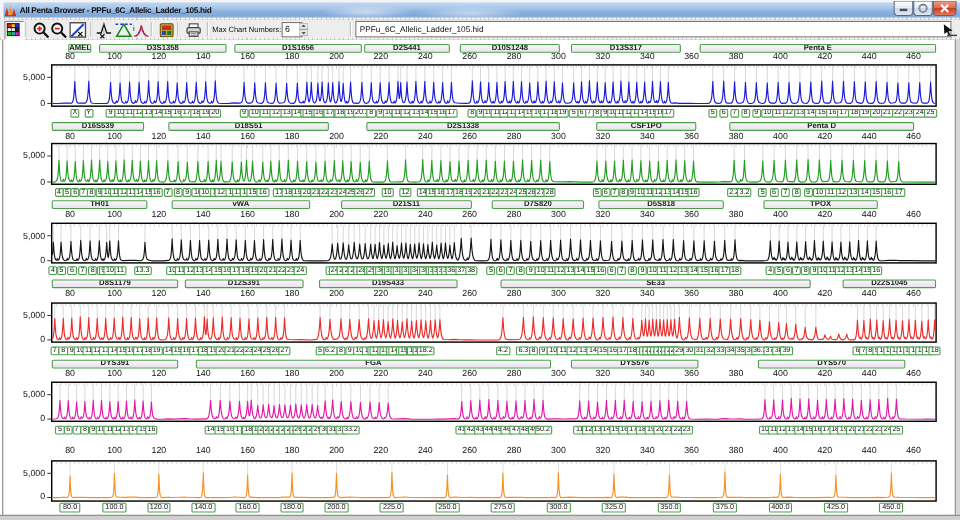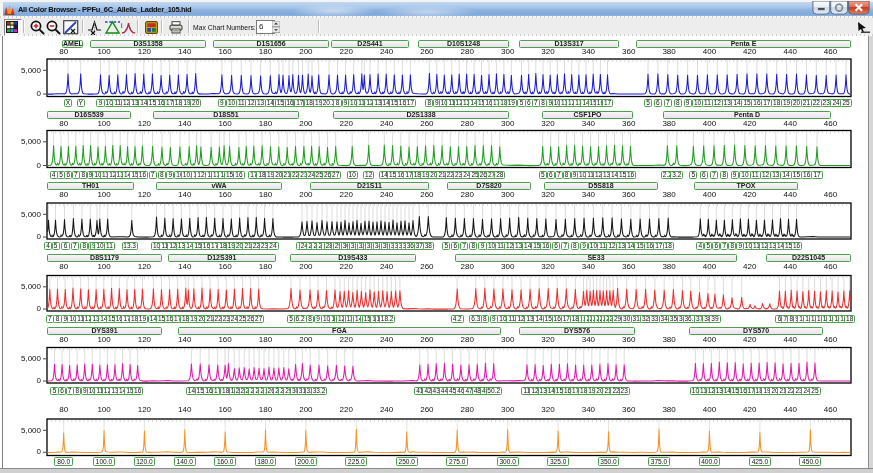--- a/index.html
+++ b/index.html
@@ -32,21 +32,21 @@
 <div class="abs" id="content"></div>
 <div class="abs" id="title"></div>
     <div class="abs" id="topmargin"></div>
     <div class="abs" id="leftmargin"></div>
 <svg class="abs" style="left:4px;top:4px" width="11" height="11" viewBox="0 0 12 12">
 <path d="M0.5 11.5 L2.5 3 L4.5 11.5 Z" fill="#d83010"></path>
 <path d="M3.5 11.5 L6 1 L8.5 11.5 Z" fill="#ff9020"></path>
 <path d="M7.5 11.5 L9.5 4 L11.5 11.5 Z" fill="#d83010"></path>
 <rect x="0.5" y="10.8" width="11" height="1.2" fill="#a04000"></rect>
 </svg>
-<div class="abs" id="ttext">All Color Browser - PPFu_6C_Allelic_Ladder_105.hid</div>
+<div class="abs" id="ttext">All Penta Browser - PPFu_6C_Allelic_Ladder_105.hid</div>
 <svg class="abs" style="left:810px;top:1px" width="62" height="15" viewBox="0 0 62 16">
 <defs>
 <linearGradient id="btn" x1="0" y1="0" x2="0" y2="1">
 <stop offset="0" stop-color="#fdfdfe"></stop>
           <stop offset="0.45" stop-color="#e6edf5"></stop>
 <stop offset="0.5" stop-color="#cdd9e8"></stop>
           <stop offset="1" stop-color="#dfe8f2"></stop>
         </linearGradient>
 <linearGradient id="btnr" x1="0" y1="0" x2="0" y2="1">
 <stop offset="0" stop-color="#f0a088"></stop>
@@ -129,20 +129,21 @@
 <div class="tbsep" style="left:188px;"></div>
 <div class="tbtxt" style="left:193px;top:23.5px;font-size:6.8px;">Max Chart Numbers:</div>
 <div class="abs" style="left:256px;top:20px;width:15px;height:12px;background:#fff;border:1px solid #7a7a7a;font-size:8px;color:#111;padding-left:2px;line-height:12px;">6</div>
 <svg class="abs" style="left:272px;top:20.5px" width="8" height="12" viewBox="0 0 8 12">
 <rect x="0" y="0" width="8" height="5.6" fill="#e8e8e8" stroke="#9a9a9a" stroke-width="0.8"></rect>
 <rect x="0" y="6" width="8" height="5.6" fill="#e8e8e8" stroke="#9a9a9a" stroke-width="0.8"></rect>
 <path d="M2 3.4 L4 1.6 L6 3.4 Z" fill="#303030"></path>
 <path d="M2 8.3 L4 10.1 L6 8.3 Z" fill="#303030"></path>
 </svg>
 <div class="tbsep" style="left:318px;"></div>
+<div class="abs" style="left:323px;top:19px;width:537px;height:13px;background:#fff;border:1px solid #7a7a7a;font-size:7.5px;color:#111;padding-left:3px;line-height:13px;overflow:hidden;">PPFu_6C_Allelic_Ladder_105.hid</div>
 <svg class="abs" style="left:857px;top:21px" width="14" height="12" viewBox="0 0 14 12">
 <path d="M1 1 L9 7 L5.5 7.5 L7 11 L5.5 11.5 L4 8 L1.5 10 Z" fill="#101010"></path>
 <rect x="4" y="10.5" width="9" height="1.6" fill="#404040"></rect>
 </svg>
 <svg class="abs" style="left:40px;top:37px" width="816" height="424" viewBox="40 37 816 424">
       <rect x="47.0" y="59.0" width="804.0" height="37.5" fill="none" stroke="#000" stroke-width="1.3"></rect>
       <path d="M51.6 59.9v2.0 M55.6 59.9v2.0 M59.7 59.9v2.0 M63.7 59.9v2.8 M67.7 59.9v2.0 M71.8 59.9v2.0 M75.8 59.9v2.0 M79.8 59.9v2.0 M83.9 59.9v2.0 M87.9 59.9v2.0 M92.0 59.9v2.0 M96.0 59.9v2.0 M100.0 59.9v2.0 M104.1 59.9v2.8 M108.1 59.9v2.0 M112.1 59.9v2.0 M116.2 59.9v2.0 M120.2 59.9v2.0 M124.2 59.9v2.0 M128.3 59.9v2.0 M132.3 59.9v2.0 M136.3 59.9v2.0 M140.4 59.9v2.0 M144.4 59.9v2.8 M148.5 59.9v2.0 M152.5 59.9v2.0 M156.5 59.9v2.0 M160.6 59.9v2.0 M164.6 59.9v2.0 M168.6 59.9v2.0 M172.7 59.9v2.0 M176.7 59.9v2.0 M180.7 59.9v2.0 M184.8 59.9v2.8 M188.8 59.9v2.0 M192.9 59.9v2.0 M196.9 59.9v2.0 M200.9 59.9v2.0 M205.0 59.9v2.0 M209.0 59.9v2.0 M213.0 59.9v2.0 M217.1 59.9v2.0 M221.1 59.9v2.0 M225.1 59.9v2.8 M229.2 59.9v2.0 M233.2 59.9v2.0 M237.2 59.9v2.0 M241.3 59.9v2.0 M245.3 59.9v2.0 M249.4 59.9v2.0 M253.4 59.9v2.0 M257.4 59.9v2.0 M261.5 59.9v2.0 M265.5 59.9v2.8 M269.5 59.9v2.0 M273.6 59.9v2.0 M277.6 59.9v2.0 M281.6 59.9v2.0 M285.7 59.9v2.0 M289.7 59.9v2.0 M293.8 59.9v2.0 M297.8 59.9v2.0 M301.8 59.9v2.0 M305.9 59.9v2.8 M309.9 59.9v2.0 M313.9 59.9v2.0 M318.0 59.9v2.0 M322.0 59.9v2.0 M326.0 59.9v2.0 M330.1 59.9v2.0 M334.1 59.9v2.0 M338.1 59.9v2.0 M342.2 59.9v2.0 M346.2 59.9v2.8 M350.3 59.9v2.0 M354.3 59.9v2.0 M358.3 59.9v2.0 M362.4 59.9v2.0 M366.4 59.9v2.0 M370.4 59.9v2.0 M374.5 59.9v2.0 M378.5 59.9v2.0 M382.5 59.9v2.0 M386.6 59.9v2.8 M390.6 59.9v2.0 M394.7 59.9v2.0 M398.7 59.9v2.0 M402.7 59.9v2.0 M406.8 59.9v2.0 M410.8 59.9v2.0 M414.8 59.9v2.0 M418.9 59.9v2.0 M422.9 59.9v2.0 M426.9 59.9v2.8 M431.0 59.9v2.0 M435.0 59.9v2.0 M439.0 59.9v2.0 M443.1 59.9v2.0 M447.1 59.9v2.0 M451.2 59.9v2.0 M455.2 59.9v2.0 M459.2 59.9v2.0 M463.3 59.9v2.0 M467.3 59.9v2.8 M471.3 59.9v2.0 M475.4 59.9v2.0 M479.4 59.9v2.0 M483.4 59.9v2.0 M487.5 59.9v2.0 M491.5 59.9v2.0 M495.6 59.9v2.0 M499.6 59.9v2.0 M503.6 59.9v2.0 M507.7 59.9v2.8 M511.7 59.9v2.0 M515.7 59.9v2.0 M519.8 59.9v2.0 M523.8 59.9v2.0 M527.8 59.9v2.0 M531.9 59.9v2.0 M535.9 59.9v2.0 M539.9 59.9v2.0 M544.0 59.9v2.0 M548.0 59.9v2.8 M552.1 59.9v2.0 M556.1 59.9v2.0 M560.1 59.9v2.0 M564.2 59.9v2.0 M568.2 59.9v2.0 M572.2 59.9v2.0 M576.3 59.9v2.0 M580.3 59.9v2.0 M584.3 59.9v2.0 M588.4 59.9v2.8 M592.4 59.9v2.0 M596.5 59.9v2.0 M600.5 59.9v2.0 M604.5 59.9v2.0 M608.6 59.9v2.0 M612.6 59.9v2.0 M616.6 59.9v2.0 M620.7 59.9v2.0 M624.7 59.9v2.0 M628.7 59.9v2.8 M632.8 59.9v2.0 M636.8 59.9v2.0 M640.8 59.9v2.0 M644.9 59.9v2.0 M648.9 59.9v2.0 M653.0 59.9v2.0 M657.0 59.9v2.0 M661.0 59.9v2.0 M665.1 59.9v2.0 M669.1 59.9v2.8 M673.1 59.9v2.0 M677.2 59.9v2.0 M681.2 59.9v2.0 M685.2 59.9v2.0 M689.3 59.9v2.0 M693.3 59.9v2.0 M697.4 59.9v2.0 M701.4 59.9v2.0 M705.4 59.9v2.0 M709.5 59.9v2.8 M713.5 59.9v2.0 M717.5 59.9v2.0 M721.6 59.9v2.0 M725.6 59.9v2.0 M729.6 59.9v2.0 M733.7 59.9v2.0 M737.7 59.9v2.0 M741.7 59.9v2.0 M745.8 59.9v2.0 M749.8 59.9v2.8 M753.9 59.9v2.0 M757.9 59.9v2.0 M761.9 59.9v2.0 M766.0 59.9v2.0 M770.0 59.9v2.0 M774.0 59.9v2.0 M778.1 59.9v2.0 M782.1 59.9v2.0 M786.1 59.9v2.0 M790.2 59.9v2.8 M794.2 59.9v2.0 M798.3 59.9v2.0 M802.3 59.9v2.0 M806.3 59.9v2.0 M810.4 59.9v2.0 M814.4 59.9v2.0 M818.4 59.9v2.0 M822.5 59.9v2.0 M826.5 59.9v2.0 M830.5 59.9v2.8 M834.6 59.9v2.0 M838.6 59.9v2.0 M842.6 59.9v2.0 M846.7 59.9v2.0" stroke="#bcbcbc" stroke-width="0.6" fill="none"></path>
       <path d="M68.0 60.2V73.4 M80.7 60.2V73.0 M100.5 60.2V74.2 M109.2 60.2V74.6 M117.8 60.2V74.4 M126.5 60.2V73.7 M135.1 60.2V73.3 M143.8 60.2V73.3 M152.4 60.2V73.9 M161.1 60.2V74.4 M169.7 60.2V74.6 M178.4 60.2V74.1 M187.1 60.2V73.5 M195.7 60.2V73.2 M221.9 60.2V74.1 M231.6 60.2V74.5 M241.3 60.2V74.9 M251.0 60.2V75.1 M260.6 60.2V75.1 M270.3 60.2V74.9 M279.0 60.2V74.2 M283.0 60.2V74.2 M289.0 60.2V75.1 M292.8 60.2V73.7 M298.5 60.2V74.5 M302.5 60.2V74.6 M308.2 60.2V73.7 M312.0 60.2V75.1 M318.7 60.2V74.5 M329.0 60.2V74.2 M337.5 60.2V74.4 M345.6 60.2V74.6 M353.7 60.2V73.9 M361.8 60.2V73.3 M364.3 60.2V74.6 M370.0 60.2V73.8 M378.1 60.2V73.2 M386.2 60.2V73.4 M394.3 60.2V74.2 M402.4 60.2V74.6 M410.4 60.2V74.1 M429.4 60.2V73.2 M436.8 60.2V73.6 M444.3 60.2V74.5 M451.8 60.2V74.4 M459.2 60.2V73.5 M466.6 60.2V73.3 M474.1 60.2V74.1 M481.5 60.2V74.6 M489.0 60.2V73.9 M496.4 60.2V73.2 M503.9 60.2V73.6 M511.3 60.2V74.5 M521.5 60.2V74.6 M528.7 60.2V73.8 M535.8 60.2V73.2 M543.0 60.2V73.9 M550.2 60.2V74.6 M557.4 60.2V74.0 M564.5 60.2V73.2 M571.7 60.2V73.7 M578.9 60.2V74.6 M586.0 60.2V74.2 M593.2 60.2V73.3 M600.4 60.2V73.6 M607.5 60.2V74.5 M648.0 60.2V73.3 M657.9 60.2V73.6 M667.8 60.2V73.9 M677.7 60.2V74.2 M687.6 60.2V74.5 M697.5 60.2V74.6 M707.4 60.2V74.6 M717.3 60.2V74.4 M727.2 60.2V74.1 M737.1 60.2V73.7 M747.0 60.2V73.4 M756.9 60.2V73.2 M766.8 60.2V73.2 M776.7 60.2V73.3 M786.6 60.2V73.6 M796.5 60.2V73.9 M806.4 60.2V74.3 M816.3 60.2V74.5 M826.2 60.2V74.6 M836.1 60.2V74.5 M846.0 60.2V74.3" stroke="#d8d8d8" stroke-width="0.9" fill="none"></path>
       <path d="M43 70.3h3.5 M43 94.0h3.5" stroke="#333" stroke-width="0.9" fill="none"></path>
       <path transform="translate(40 37)" d="M7.60 57.02L8.00 57.10L13.00 57.10L18.00 56.77L23.00 56.67L24.80 56.90L25.90 55.99L26.50 54.38L26.95 51.90L27.30 48.56L27.58 44.71L27.80 40.81L28.00 36.88L28.20 40.80L28.42 44.68L28.70 48.51L29.05 51.83L29.50 54.38L30.10 55.99L31.20 56.90L33.00 56.70L37.50 56.77L38.00 56.40L38.60 55.60L39.20 53.94L39.65 51.48L40.00 48.27L40.28 44.50L40.50 40.64L40.70 36.72L40.90 40.71L41.12 44.64L41.40 48.51L41.75 51.81L42.20 54.33L42.80 55.97L43.00 56.27L43.90 56.82L48.00 57.10L53.00 57.10L57.30 56.91L58.00 56.52L58.40 56.04L59.00 54.50L59.45 52.13L59.80 49.02L60.08 45.39L60.30 41.66L60.50 37.84L60.70 41.53L60.92 45.17L61.20 48.74L61.55 51.81L62.00 54.20L62.60 55.84L63.00 56.42L63.70 56.91L64.25 57.02L64.70 56.90L65.05 56.55L65.33 56.04L65.55 55.41L65.75 54.66L65.95 55.25L66.17 55.75L66.45 56.12L66.80 55.85L67.25 55.16L67.66 54.06L67.85 53.30L68.00 52.53L68.11 51.86L68.45 49.02L68.73 45.58L68.95 42.04L69.16 38.37L69.36 42.06L69.58 45.68L69.86 49.22L70.20 52.18L70.66 54.57L71.25 56.02L72.36 56.69L73.00 56.84L73.36 56.79L73.71 56.62L73.99 56.20L74.21 55.64L74.41 54.95L74.61 55.64L74.83 56.20L75.11 56.63L75.46 56.38L75.91 55.67L76.31 54.52L76.51 53.64L76.76 52.13L77.11 48.91L77.39 45.21L77.61 41.47L77.81 37.70L78.01 41.39L78.23 45.05L78.51 48.66L78.86 51.78L79.31 54.23L79.91 55.91L81.01 56.91L81.56 56.95L82.02 56.71L82.36 56.35L82.64 55.85L82.86 55.24L83.06 54.52L83.27 55.17L83.48 55.69L83.77 56.14L84.11 55.92L84.56 55.31L84.97 54.24L85.16 53.46L85.42 51.96L85.77 48.75L86.05 45.01L86.27 41.19L86.47 37.52L86.67 41.38L86.89 45.16L87.17 48.87L87.52 52.03L88.00 54.56L88.56 55.88L89.66 56.72L90.22 56.95L90.67 56.90L91.02 56.63L91.30 56.20L91.52 55.64L91.72 54.95L91.92 55.64L92.14 56.20L92.42 56.63L92.77 56.34L93.02 55.98L93.22 55.55L93.62 54.17L93.82 53.17L94.07 51.52L94.42 48.16L94.70 44.30L94.92 40.39L95.12 36.45L95.32 40.41L95.54 44.34L95.82 48.22L96.17 51.58L96.62 54.21L97.22 55.96L98.00 56.76L98.88 56.83L99.32 56.61L99.68 56.26L99.96 55.78L100.18 55.21L100.38 54.57L100.58 55.27L100.79 55.84L101.07 56.35L101.43 56.17L101.68 55.91L101.88 55.58L102.28 54.35L102.47 53.48L102.72 51.92L103.00 49.45L103.08 48.57L103.36 44.74L103.58 40.84L103.78 37.08L103.97 40.84L104.19 44.74L104.47 48.57L104.83 51.92L105.28 54.26L105.88 55.77L106.97 56.78L107.53 57.02L108.00 56.89L108.33 56.63L108.61 56.20L108.83 55.64L109.03 54.95L109.23 55.64L109.45 56.20L109.73 56.56L110.08 56.16L110.53 55.27L110.93 53.97L111.13 53.03L111.38 51.48L111.73 48.31L112.01 44.64L112.23 40.90L112.43 37.13L112.63 41.01L112.85 44.86L113.00 47.04L113.13 48.66L113.48 51.94L113.93 54.45L114.53 56.01L115.63 56.79L116.18 56.78L116.63 56.60L116.98 56.32L117.26 55.92L117.48 55.40L117.68 54.76L118.10 56.11L118.38 56.62L118.73 56.39L119.18 55.69L119.58 54.54L119.78 53.68L120.03 52.21L120.38 49.16L120.66 45.59L120.88 41.94L121.08 38.21L121.28 41.76L121.50 45.40L121.78 48.92L122.13 51.92L122.58 54.21L123.00 55.40L123.18 55.75L124.28 56.84L124.84 57.02L125.29 56.90L125.64 56.63L125.92 56.19L126.14 55.58L126.34 54.84L126.54 55.45L126.76 55.94L127.04 56.28L127.39 55.94L127.84 55.15L128.00 54.76L128.24 53.99L128.44 53.14L128.69 51.72L129.04 48.75L129.32 45.28L129.54 41.72L129.74 38.11L129.94 41.87L130.16 45.58L130.44 49.16L130.79 52.21L131.24 54.54L131.84 56.05L133.00 56.76L133.49 56.79L133.94 56.68L134.29 56.47L134.57 56.11L134.79 55.62L134.99 54.97L135.19 55.62L135.41 56.19L135.69 56.62L136.04 56.37L136.49 55.67L136.89 54.50L137.09 53.63L137.34 52.14L137.69 49.03L137.97 45.37L138.19 41.58L138.39 37.72L138.59 41.26L138.81 44.93L139.09 48.55L139.44 51.66L139.89 54.08L140.49 55.75L141.59 56.88L142.15 57.02L142.60 56.86L143.00 56.44L143.23 56.00L143.45 55.37L143.65 54.63L143.85 55.26L144.07 55.77L144.35 56.15L144.70 55.84L145.15 55.13L145.55 54.01L145.75 53.16L146.00 51.70L146.35 48.61L146.63 44.94L146.85 41.10L147.05 37.21L147.25 41.10L147.47 44.94L147.75 48.71L148.00 51.16L148.10 51.94L148.55 54.40L149.15 56.00L150.25 56.70L150.80 56.84L151.25 56.80L151.60 56.62L151.88 56.21L152.10 55.65L152.30 54.97L152.50 55.62L152.72 56.19L153.00 56.62L153.35 56.34L153.60 55.99L153.80 55.60L154.20 54.38L154.40 53.42L154.65 51.76L155.00 48.37L155.28 44.47L155.50 40.53L155.70 36.52L155.90 40.27L156.12 44.18L156.40 48.04L156.75 51.38L157.20 54.01L157.80 55.82L158.00 56.16L158.90 56.89L163.00 57.09L168.00 56.96L173.00 56.56L178.00 56.72L178.70 56.66L179.80 56.03L180.40 54.48L180.85 52.09L181.20 48.97L181.48 45.31L181.70 41.59L181.90 37.81L182.10 41.59L182.32 45.31L182.60 48.96L182.95 51.97L183.00 52.29L183.40 54.24L184.00 55.73L185.10 56.77L188.00 56.72L188.40 56.50L189.50 55.50L190.10 54.09L190.55 51.89L190.90 48.96L191.18 45.47L191.40 41.89L191.60 38.20L191.80 41.90L192.02 45.55L192.30 49.13L192.65 52.19L193.00 54.13L193.10 54.53L193.70 55.97L194.80 56.67L198.10 56.91L199.20 56.02L199.80 54.32L200.25 51.92L200.60 48.88L200.88 45.37L201.10 41.81L201.30 38.21L201.50 41.88L201.72 45.52L202.00 49.10L202.35 52.20L202.80 54.57L203.00 55.22L203.40 56.07L204.50 56.68L207.80 56.91L208.00 56.85L208.90 56.08L209.50 54.61L209.95 52.34L210.30 49.37L210.58 45.84L210.80 42.25L211.00 38.62L211.20 42.18L211.42 45.70L211.70 49.17L212.05 52.18L212.50 54.53L213.00 55.92L213.10 56.08L214.20 56.91L217.40 56.43L218.00 56.21L218.50 55.80L219.10 54.49L219.55 52.31L219.90 49.37L220.18 45.89L220.40 42.33L220.60 38.71L220.80 42.26L221.02 45.75L221.30 49.15L221.65 52.03L222.10 54.21L222.70 55.66L223.00 56.07L223.80 56.75L227.10 56.91L228.00 56.14L228.20 55.85L228.80 54.39L229.25 52.17L229.60 49.25L229.88 45.76L230.10 42.18L230.30 38.55L230.50 42.18L230.72 45.76L231.00 49.28L231.35 52.29L231.80 54.58L232.40 55.89L233.00 56.30L234.10 56.49L234.55 56.43L234.90 56.26L235.18 55.92L235.40 55.45L235.60 54.85L235.80 55.57L236.02 56.18L236.30 56.64L236.65 56.37L237.10 55.66L237.50 54.47L237.70 53.55L238.00 51.62L238.30 48.81L238.58 45.12L238.80 41.38L239.00 37.62L239.20 41.36L239.42 45.07L239.70 48.73L239.80 49.78L240.05 51.92L240.50 54.43L240.90 55.66L241.10 55.66L241.50 54.50L241.95 52.12L242.20 50.05L242.30 49.02L242.58 45.38L242.80 41.68L243.00 37.93L243.20 41.68L243.42 45.38L243.70 49.02L244.05 52.03L244.50 54.28L245.10 55.74L245.80 56.51L246.20 56.61L246.90 56.08L247.50 54.61L247.95 52.35L248.00 52.00L248.30 49.38L248.58 45.83L248.80 42.23L249.00 38.58L249.20 42.09L249.42 45.55L249.60 47.85L249.70 48.94L250.05 51.83L250.50 54.06L250.70 54.70L251.10 54.62L251.30 53.99L251.75 51.70L252.10 48.64L252.20 47.48L252.38 45.01L252.60 41.27L252.80 37.43L253.00 41.27L253.22 45.07L253.50 48.80L253.85 51.99L254.30 54.43L254.90 55.91L255.30 56.33L256.00 56.29L256.40 55.84L257.00 54.47L257.45 52.20L257.80 49.15L258.00 46.71L258.08 45.57L258.30 41.93L258.50 38.24L258.70 41.93L258.92 45.57L259.20 49.15L259.30 50.16L259.55 52.20L260.00 54.54L260.40 55.63L260.60 55.56L261.00 54.28L261.45 51.86L261.70 49.79L261.80 48.78L262.08 45.22L262.30 41.61L262.50 37.96L262.70 41.68L262.92 45.37L263.00 46.53L263.20 49.01L263.55 52.14L264.00 54.54L264.60 56.06L265.00 56.48L265.70 56.27L266.10 55.65L266.70 53.94L267.15 51.47L267.50 48.31L267.78 44.64L268.00 40.90L268.20 37.12L268.40 41.04L268.62 44.93L268.80 47.53L268.90 48.76L269.25 51.99L269.70 54.43L269.90 55.11L270.30 55.25L270.50 54.61L270.95 52.35L271.30 49.38L271.40 48.26L271.58 45.89L271.80 42.30L272.00 38.67L272.20 42.21L272.42 45.72L272.70 49.18L273.00 51.81L273.20 53.09L273.50 54.50L273.80 55.47L274.10 56.08L274.60 56.63L274.88 56.22L275.30 55.01L275.50 55.67L275.72 56.22L276.00 56.64L276.35 56.38L276.60 56.05L276.80 55.63L277.20 54.33L277.40 53.39L277.65 51.83L278.00 48.68L278.28 45.05L278.50 41.38L278.70 37.68L278.90 41.41L279.12 45.11L279.40 48.76L279.75 51.93L280.20 54.40L280.80 56.03L281.90 56.82L283.00 56.71L285.80 56.91L286.90 56.04L287.50 54.50L287.95 52.12L288.00 51.76L288.30 49.01L288.58 45.30L288.80 41.54L289.00 37.75L289.20 41.47L289.42 45.16L289.70 48.80L290.05 51.95L290.50 54.41L291.10 56.04L292.20 56.91L293.00 57.05L294.30 56.48L295.40 55.52L296.00 54.12L296.45 51.90L296.80 48.94L297.08 45.41L297.30 41.79L297.50 38.10L297.70 41.81L297.92 45.48L298.00 46.63L298.20 49.09L298.55 52.15L299.00 54.41L299.60 55.79L300.10 56.28L300.70 56.59L301.15 56.66L301.50 56.50L301.78 56.16L302.00 55.64L302.20 54.96L302.40 55.64L302.62 56.20L302.90 56.63L303.25 56.38L303.70 55.69L304.10 54.54L304.30 53.68L304.55 52.21L304.90 49.15L305.18 45.50L305.40 41.79L305.60 38.05L305.80 41.70L306.02 45.31L306.30 48.87L306.65 51.94L307.10 54.35L307.70 56.00L308.00 56.44L308.80 56.91L309.25 56.90L309.60 56.60L309.88 56.08L310.10 55.44L310.30 54.69L310.50 55.31L310.72 55.80L311.00 56.15L311.35 55.82L311.80 55.08L312.20 53.95L312.40 53.10L312.65 51.66L313.00 48.62L313.28 45.03L313.50 41.35L313.70 37.60L313.90 41.44L314.12 45.20L314.40 48.89L314.75 52.05L315.20 54.46L315.80 55.98L316.30 56.44L316.90 56.66L317.35 56.66L317.70 56.44L318.00 56.03L318.20 55.57L318.40 54.95L318.60 55.64L318.82 56.20L319.10 56.63L319.45 56.34L319.70 55.98L319.90 55.59L320.30 54.37L320.50 53.44L320.75 51.87L321.10 48.61L321.38 44.80L321.60 40.84L321.80 36.83L322.00 40.70L322.22 44.53L322.50 48.28L322.80 51.12L323.00 52.50L323.25 51.84L323.30 51.48L323.60 48.83L323.90 45.02L324.10 41.72L324.30 38.09L324.50 41.82L324.72 45.51L325.00 49.14L325.35 52.21L325.80 54.54L326.40 55.95L326.80 56.31L327.50 56.08L328.00 55.32L328.50 53.93L328.95 51.59L329.30 48.52L329.58 44.91L329.80 41.21L330.00 37.46L330.20 41.35L330.42 45.14L330.70 48.85L331.05 52.02L331.50 54.44L332.10 56.01L332.60 56.59L333.20 56.77L333.65 56.70L334.00 56.43L334.28 56.02L334.50 55.49L334.70 54.85L334.90 55.58L335.12 56.20L335.40 56.63L335.75 56.33L336.00 55.98L336.20 55.59L336.60 54.36L336.80 53.44L337.05 51.87L337.40 48.60L337.68 44.77L337.90 40.87L338.10 36.84L338.30 40.71L338.52 44.53L338.80 48.26L339.15 51.44L339.60 53.89L340.20 55.56L340.70 56.27L341.30 56.75L341.75 56.85L342.10 56.62L342.38 56.19L342.60 55.62L342.80 54.91L343.00 55.56L343.22 56.07L343.50 56.43L343.85 56.05L344.30 55.21L344.70 53.95L344.90 53.03L345.15 51.48L345.50 48.31L345.78 44.60L346.00 40.81L346.20 36.98L346.40 40.96L346.62 44.90L346.90 48.68L347.25 51.92L347.70 54.39L348.00 55.36L348.30 55.99L348.80 56.58L349.40 56.90L349.85 56.80L350.20 56.46L350.48 55.99L350.70 55.42L350.90 54.75L351.10 55.45L351.32 56.04L351.60 56.53L351.95 56.37L352.20 56.03L352.40 55.66L352.80 54.49L353.00 53.61L353.25 52.11L353.60 49.00L353.88 45.36L354.10 41.65L354.30 37.89L354.50 41.57L354.72 45.20L355.00 48.73L355.35 51.73L355.80 53.99L356.40 55.50L356.90 56.14L357.50 56.61L358.00 56.73L358.30 56.57L358.58 56.19L358.80 55.64L359.00 54.95L359.20 55.64L359.42 56.20L359.70 56.61L360.05 56.29L360.50 55.49L360.90 54.26L361.10 53.36L361.35 51.87L361.70 48.83L361.98 45.29L362.20 41.70L362.40 38.08L362.60 41.82L362.82 45.52L363.00 48.01L363.10 49.17L363.45 52.22L363.80 54.15L363.90 54.55L364.50 56.06L364.90 56.53L365.60 56.91L365.95 56.90L366.30 56.56L366.58 56.05L366.80 55.43L367.00 54.72L367.20 55.37L367.42 55.92L367.70 56.36L368.05 56.15L368.50 55.53L368.90 54.45L369.10 53.60L369.35 52.10L369.70 48.98L369.98 45.33L370.20 41.61L370.40 37.85L370.60 41.61L370.82 45.29L371.10 48.85L371.45 51.85L371.90 54.08L372.50 55.49L373.00 56.05L373.60 56.45L378.00 56.85L383.00 56.96L386.20 56.89L387.30 55.94L387.90 54.16L388.00 53.70L388.35 51.52L388.70 48.15L388.98 44.27L389.20 40.34L389.40 36.39L389.60 40.34L389.82 44.26L390.10 48.14L390.25 49.76L390.45 51.52L390.90 54.18L391.35 55.69L391.50 55.98L391.95 56.54L392.40 56.82L392.60 56.77L393.03 56.20L393.25 55.64L393.45 54.95L393.65 55.64L393.87 56.18L394.15 56.54L394.50 56.19L394.95 55.41L395.35 54.22L395.55 53.34L395.80 51.85L396.15 48.73L396.43 45.01L396.65 41.19L396.85 37.33L397.05 41.19L397.27 45.01L397.55 48.76L397.70 50.31L397.90 51.97L398.00 52.65L398.35 54.41L398.80 55.72L398.95 56.00L399.40 56.42L399.85 56.53L400.20 56.24L400.48 55.75L400.70 55.17L400.90 54.49L401.10 55.18L401.32 55.77L401.60 56.26L401.95 56.10L402.40 55.52L402.80 54.47L403.00 53.63L403.25 52.18L403.60 49.12L403.88 45.51L404.10 41.82L404.30 38.08L404.50 41.73L404.72 45.32L405.00 48.83L405.15 50.27L405.35 51.81L405.80 54.08L406.25 55.33L406.85 56.23L407.30 56.65L407.65 56.57L408.00 56.04L408.35 54.95L408.55 55.64L408.77 56.20L409.05 56.63L409.40 56.38L409.85 55.67L410.25 54.52L410.45 53.65L410.70 52.14L411.05 48.97L411.33 45.31L411.55 41.60L411.75 37.87L411.95 41.59L412.17 45.28L412.45 48.93L412.60 50.44L412.80 52.08L413.00 53.36L413.25 54.52L413.70 55.78L413.85 56.04L414.30 56.57L414.75 56.84L415.10 56.63L415.38 56.20L415.60 55.59L415.80 54.83L416.00 55.44L416.22 55.92L416.50 56.25L416.85 55.87L417.30 55.07L417.70 53.87L417.90 52.99L418.15 51.48L418.50 48.35L418.78 44.66L419.00 40.88L419.20 37.04L419.40 40.99L419.62 44.89L419.90 48.70L420.05 50.26L420.25 51.93L420.70 54.39L421.15 55.63L421.30 55.87L421.75 56.31L422.20 56.50L422.55 56.27L422.83 55.84L423.05 55.30L423.25 54.65L423.45 55.37L423.67 56.00L423.95 56.52L424.30 56.34L424.55 55.98L424.75 55.59L425.15 54.37L425.35 53.45L425.60 51.88L425.95 48.61L426.23 44.80L426.45 40.91L426.65 36.98L426.85 40.91L427.07 44.80L427.35 48.59L427.50 50.12L427.70 51.75L428.00 53.50L428.15 54.14L428.60 55.43L428.75 55.72L429.20 56.32L429.65 56.70L430.00 56.59L430.28 56.20L430.50 55.64L430.70 54.95L430.90 55.64L431.12 56.20L431.40 56.63L431.75 56.37L432.00 55.99L432.20 55.55L432.60 54.24L432.80 53.28L433.05 51.70L433.40 48.47L433.68 44.77L433.90 41.02L434.10 37.25L434.30 41.03L434.52 44.79L434.80 48.51L434.95 50.07L435.15 51.75L435.60 54.30L436.05 55.72L436.20 56.03L436.65 56.56L437.10 56.83L437.45 56.63L437.73 56.20L438.00 55.45L438.15 54.89L438.35 55.52L438.57 56.03L438.85 56.41L439.20 56.13L439.65 55.43L440.05 54.35L440.25 53.53L440.50 52.14L440.85 49.17L441.13 45.61L441.35 41.97L441.55 38.29L441.75 41.97L441.97 45.61L442.25 49.17L442.40 50.64L442.60 52.22L443.00 54.35L443.50 55.79L443.65 56.06L444.10 56.47L444.55 56.59L444.90 56.30L445.18 55.84L445.40 55.28L445.60 54.61L445.80 55.31L446.02 55.91L446.30 56.40L446.65 56.22L446.90 55.94L447.10 55.60L447.50 54.46L447.70 53.56L448.00 51.68L448.30 48.88L448.58 45.14L448.80 41.32L449.00 37.45L449.20 41.20L449.42 44.89L449.70 48.49L449.85 49.98L450.05 51.57L450.50 53.92L450.95 55.23L451.10 55.53L451.55 56.19L452.00 56.62L452.35 56.55L452.63 56.20L452.85 55.64L453.05 54.95L453.25 55.64L453.47 56.20L453.75 56.63L454.10 56.33L454.35 55.98L454.55 55.59L454.95 54.35L455.15 53.38L455.40 51.75L455.75 48.41L456.03 44.56L456.25 40.66L456.45 36.72L456.65 40.69L456.87 44.63L457.15 48.52L457.30 50.14L457.50 51.86L457.95 54.36L458.40 55.69L458.55 55.98L459.00 56.54L459.45 56.82L459.65 56.77L460.08 56.20L460.30 55.62L460.50 54.86L460.70 55.46L460.92 55.94L461.20 56.29L461.55 55.93L462.00 55.16L462.40 53.99L462.60 53.11L462.85 51.62L463.00 50.46L463.20 48.51L463.48 44.84L463.70 41.08L463.90 37.25L464.10 41.16L464.32 45.00L464.60 48.76L464.75 50.31L464.95 51.95L465.40 54.32L465.85 55.51L466.00 55.75L466.45 56.18L466.90 56.38L467.25 56.16L467.53 55.75L467.75 55.22L467.95 54.59L468.15 55.33L468.37 55.96L468.65 56.50L469.00 56.38L469.45 55.68L469.85 54.53L470.05 53.67L470.30 52.19L470.65 49.12L470.93 45.54L471.15 41.89L471.35 38.19L471.55 41.89L471.77 45.54L472.05 49.05L472.40 52.04L472.85 54.33L473.00 54.83L473.45 55.88L474.55 56.91L478.00 56.52L478.30 56.40L479.40 55.63L480.00 54.30L480.45 52.10L480.80 49.13L481.08 45.59L481.30 41.96L481.50 38.28L481.70 41.96L481.92 45.58L482.07 47.60L482.20 49.09L482.55 52.06L483.00 54.28L483.17 54.81L483.60 55.70L484.22 56.35L484.57 56.35L484.85 55.99L485.07 55.51L485.27 54.90L485.47 55.64L485.69 56.20L485.97 56.63L486.32 56.36L486.77 55.63L487.17 54.43L487.37 53.54L487.62 52.01L487.97 48.82L488.25 45.10L488.47 41.31L488.67 37.40L488.87 41.19L489.09 44.92L489.24 47.03L489.37 48.59L489.72 51.75L490.17 54.20L490.34 54.81L490.77 55.89L490.94 56.18L491.39 56.68L491.74 56.63L492.02 56.20L492.24 55.64L492.44 54.95L492.64 55.64L492.86 56.20L493.14 56.60L493.49 56.20L493.74 55.75L493.94 55.29L494.34 53.93L494.54 52.95L494.79 51.33L495.14 48.02L495.42 44.21L495.64 40.33L495.84 36.42L496.04 40.42L496.26 44.39L496.41 46.64L496.54 48.31L496.89 51.71L497.34 54.35L497.51 54.96L498.00 56.08L498.56 56.67L498.91 56.63L499.19 56.15L499.41 55.54L499.61 54.81L499.81 55.45L500.03 55.96L500.31 56.36L500.66 56.09L501.11 55.41L501.51 54.32L501.71 53.49L501.96 52.05L502.31 48.89L502.59 45.20L502.81 41.44L503.01 37.63L503.21 41.44L503.43 45.20L503.58 47.32L503.71 48.89L504.06 52.05L504.51 54.46L504.68 55.04L505.11 55.97L505.73 56.44L506.08 56.31L506.36 55.85L506.58 55.29L506.78 54.62L506.98 55.32L507.20 55.92L507.48 56.41L507.83 56.26L508.08 55.99L508.28 55.66L508.68 54.55L508.88 53.69L509.13 52.22L509.48 49.16L509.76 45.54L509.98 41.85L510.18 38.11L510.38 41.73L510.60 45.29L510.75 47.29L510.88 48.77L511.23 51.73L511.68 54.01L511.85 54.57L512.28 55.57L513.00 56.47L513.25 56.44L513.53 56.11L513.75 55.63L513.95 54.95L514.15 55.64L514.37 56.20L514.65 56.63L515.00 56.36L515.45 55.64L515.85 54.46L516.05 53.57L516.30 52.00L516.65 48.77L516.93 45.04L517.15 41.26L517.35 37.46L517.55 41.26L517.77 45.04L517.92 47.18L518.05 48.77L518.40 52.01L518.85 54.46L519.02 55.05L519.45 56.02L519.62 56.27L520.07 56.68L520.42 56.63L520.70 56.20L520.92 55.64L521.12 54.95L521.32 55.64L521.54 56.16L521.82 56.48L522.17 56.06L522.62 55.19L523.02 53.92L523.22 52.99L523.47 51.43L523.82 48.21L524.10 44.44L524.32 40.60L524.52 36.71L524.72 40.71L524.94 44.66L525.09 46.89L525.22 48.54L525.57 51.85L526.02 54.35L526.19 54.93L526.62 55.86L526.79 56.08L527.24 56.38L527.59 56.25L527.87 55.76L528.09 55.18L528.29 54.48L528.49 55.16L528.71 55.74L528.99 56.22L529.34 56.05L529.79 55.48L530.19 54.43L530.39 53.53L530.64 51.99L530.99 48.81L531.27 45.08L531.49 41.28L531.69 37.43L531.89 41.28L532.11 45.08L532.26 47.22L532.39 48.81L532.74 51.99L533.00 53.56L533.19 54.36L533.36 54.91L533.79 55.83L534.41 56.49L534.76 56.48L535.04 56.11L535.26 55.60L535.46 54.95L535.66 55.64L535.88 56.20L536.16 56.63L536.51 56.39L536.96 55.69L537.36 54.54L537.56 53.68L537.81 52.21L538.00 50.67L538.16 49.04L538.44 45.37L538.66 41.65L538.86 37.90L539.06 41.52L539.28 45.11L539.43 47.14L539.56 48.64L539.91 51.69L540.36 54.08L540.53 54.68L540.96 55.75L541.13 56.04L541.58 56.57L541.93 56.59L542.21 56.20L542.43 55.64L542.63 54.95L542.83 55.64L543.05 56.18L543.33 56.56L543.68 56.22L544.13 55.39L544.53 54.15L544.73 53.24L544.98 51.73L545.33 48.62L545.61 45.02L545.83 41.36L546.03 37.65L546.23 41.48L546.45 45.28L546.60 47.44L546.73 48.99L547.08 52.11L547.53 54.49L547.70 55.07L548.00 55.80L548.30 56.28L548.75 56.69L549.10 56.63L549.38 56.20L549.60 55.64L549.80 54.90L550.00 55.52L550.22 56.03L550.50 56.41L550.85 56.09L551.30 55.36L551.70 54.20L551.90 53.32L552.15 51.81L552.50 48.61L552.78 44.80L553.00 40.91L553.20 36.97L553.40 40.91L553.62 44.80L553.77 46.99L553.90 48.61L554.25 51.87L554.70 54.22L554.87 54.76L555.30 55.62L555.92 56.15L556.27 56.07L556.55 55.64L556.77 55.11L556.97 54.46L557.17 55.19L557.39 55.82L557.67 56.34L558.02 56.18L558.27 55.92L558.47 55.59L558.87 54.40L559.07 53.49L559.32 51.95L559.67 48.73L559.95 44.97L560.17 41.12L560.37 37.19L560.57 41.02L560.79 44.81L560.94 46.94L561.07 48.51L561.42 51.68L561.87 54.12L562.04 54.73L562.47 55.81L563.09 56.67L563.44 56.63L563.72 56.20L563.94 55.64L564.14 54.95L564.34 55.64L564.56 56.20L564.84 56.63L565.19 56.38L565.64 55.68L566.04 54.53L566.24 53.64L566.49 52.07L566.84 48.90L567.12 45.25L567.34 41.56L567.54 37.84L567.74 41.54L567.96 45.21L568.00 45.80L568.24 48.83L568.59 51.97L569.04 54.42L569.64 56.05L570.74 56.89L573.00 56.55L578.00 56.92L588.00 56.93L593.00 57.10L603.00 57.03L604.80 56.75L605.90 55.61L606.50 54.00L606.95 51.60L607.30 48.45L607.58 44.74L607.80 40.94L608.00 37.01L608.20 40.94L608.42 44.82L608.70 48.63L609.05 51.89L609.50 54.37L610.10 55.98L611.20 56.78L613.00 56.96L614.70 56.90L615.80 55.88L616.40 54.07L616.85 51.48L617.20 48.20L617.48 44.42L617.70 40.59L617.90 36.73L618.10 40.64L618.32 44.52L618.60 48.37L618.95 51.70L619.40 54.31L620.00 56.00L621.10 56.90L623.00 56.79L624.60 56.90L625.70 56.02L626.30 54.45L626.75 52.03L627.10 48.87L627.38 45.16L627.60 41.31L627.80 37.43L628.00 41.19L628.22 44.91L628.50 48.56L628.85 51.70L629.30 54.16L629.90 55.84L631.00 56.90L633.00 56.74L634.50 56.39L635.60 55.84L636.20 54.50L636.65 52.12L637.00 49.01L637.28 45.37L637.50 41.67L637.70 37.92L637.90 41.67L638.00 43.45L638.12 45.37L638.40 48.99L638.75 52.02L639.20 54.31L639.80 55.82L640.90 56.91L643.00 57.08L644.40 56.69L645.50 55.62L646.10 54.16L646.55 51.92L646.90 48.94L647.18 45.42L647.40 41.81L647.60 38.15L647.80 41.87L648.02 45.53L648.30 49.11L648.65 52.13L649.10 54.37L649.70 55.72L650.80 56.42L653.00 57.08L654.30 56.91L655.40 56.02L656.00 54.38L656.45 52.02L656.80 48.99L657.08 45.47L657.30 41.88L657.50 38.25L657.70 41.97L657.92 45.61L658.00 46.74L658.20 49.17L658.55 52.22L659.00 54.55L659.60 56.06L660.70 56.73L663.00 56.69L664.20 56.85L665.30 56.03L665.90 54.40L666.35 51.95L666.70 48.82L666.98 45.20L667.20 41.54L667.40 37.85L667.60 41.55L667.82 45.22L668.00 47.68L668.10 48.85L668.45 52.01L668.90 54.51L669.50 56.05L670.60 56.91L674.10 56.77L675.20 56.04L675.80 54.51L676.25 52.16L676.60 49.07L676.88 45.38L677.10 41.62L677.30 37.82L677.50 41.48L677.72 45.08L678.00 48.61L678.35 51.63L678.80 53.96L679.40 55.57L680.50 56.78L683.00 56.91L684.00 56.60L685.10 55.90L685.70 54.47L686.15 52.08L686.50 48.94L686.78 45.27L687.00 41.54L687.20 37.75L687.40 41.54L687.62 45.27L687.90 48.94L688.00 49.98L688.25 52.08L688.70 54.41L689.30 55.79L690.40 56.61L693.00 57.05L693.90 56.65L695.00 55.47L695.60 53.89L696.05 51.54L696.40 48.46L696.68 44.83L696.90 41.11L697.10 37.33L697.30 41.25L697.52 45.07L697.80 48.80L698.00 50.79L698.15 51.99L698.60 54.43L699.20 56.01L700.30 56.71L703.00 57.04L703.80 56.90L704.90 55.99L705.50 54.20L705.95 51.59L706.30 48.28L706.58 44.47L706.80 40.61L707.00 36.72L707.20 40.65L707.42 44.55L707.70 48.41L708.00 51.35L708.05 51.74L708.50 54.32L709.10 55.99L710.20 56.75L713.00 56.75L713.70 56.88L714.80 55.98L715.40 54.36L715.85 51.87L716.20 48.60L716.48 44.75L716.70 40.80L716.90 36.81L717.10 40.72L717.32 44.59L717.60 48.40L717.95 51.69L718.00 52.05L718.40 54.26L719.00 55.98L720.10 56.90L723.60 56.41L724.70 55.75L725.30 54.29L725.75 51.86L726.10 48.59L726.38 44.75L726.60 40.81L726.80 36.82L727.00 40.73L727.22 44.57L727.50 48.33L727.85 51.52L728.00 52.50L728.30 53.96L728.90 55.60L730.00 56.83L733.00 57.01L733.50 56.79L734.60 55.76L735.20 54.24L735.65 51.86L736.00 48.64L736.28 44.84L736.50 40.97L736.70 37.05L736.90 40.97L737.12 44.84L737.40 48.64L737.75 51.89L738.00 53.40L738.20 54.25L738.80 55.64L739.90 56.34L743.00 56.99L743.40 56.90L744.50 55.76L745.10 54.10L745.55 51.67L745.90 48.53L746.18 44.85L746.40 41.10L746.60 37.30L746.80 41.18L747.02 45.01L747.30 48.76L747.65 51.96L748.00 53.99L748.10 54.41L748.70 56.00L749.80 56.87L753.00 56.98L753.30 56.90L754.40 55.98L755.00 54.23L755.45 51.67L755.80 48.42L756.08 44.69L756.30 40.91L756.50 37.10L756.70 40.91L756.92 44.70L757.20 48.44L757.55 51.70L758.00 54.27L758.60 56.02L759.70 56.90L763.20 56.90L764.30 56.04L764.90 54.50L765.35 52.13L765.70 49.03L765.98 45.41L766.20 41.71L766.40 37.89L766.60 41.56L766.82 45.18L767.10 48.72L767.45 51.75L767.90 54.09L768.00 54.45L768.50 55.70L769.60 56.83L773.10 56.40L774.20 55.77L774.80 54.49L775.25 52.20L775.60 49.13L775.88 45.55L776.10 41.90L776.30 38.21L776.50 41.90L776.72 45.55L777.00 49.13L777.35 52.20L777.80 54.47L778.00 55.08L778.40 55.87L779.50 56.79L783.00 56.76L784.10 55.58L784.70 54.06L785.15 51.80L785.50 48.84L785.78 45.36L786.00 41.79L786.20 38.17L786.40 41.89L786.62 45.57L786.90 49.17L787.25 52.22L787.70 54.51L788.00 55.36L788.30 55.88L789.40 56.50L793.00 56.88L794.00 56.05L794.60 54.45L795.05 52.02L795.40 48.92L795.68 45.34L795.90 41.71L796.10 38.05L796.30 41.77L796.52 45.47L796.80 49.12L797.15 52.20L797.60 54.54L798.00 55.68L798.20 56.05L799.30 56.81L803.00 56.75L803.90 56.04L804.50 54.51L804.95 52.06L805.30 48.88L805.58 45.20L805.80 41.47L806.00 37.71L806.20 41.42L806.42 45.11L806.70 48.75L807.05 51.90L807.50 54.39L808.00 55.87L808.10 56.04L809.20 56.91L810.40 57.07" fill="none" stroke="#1a1ad8" stroke-width="1.05" stroke-linejoin="round"></path>

